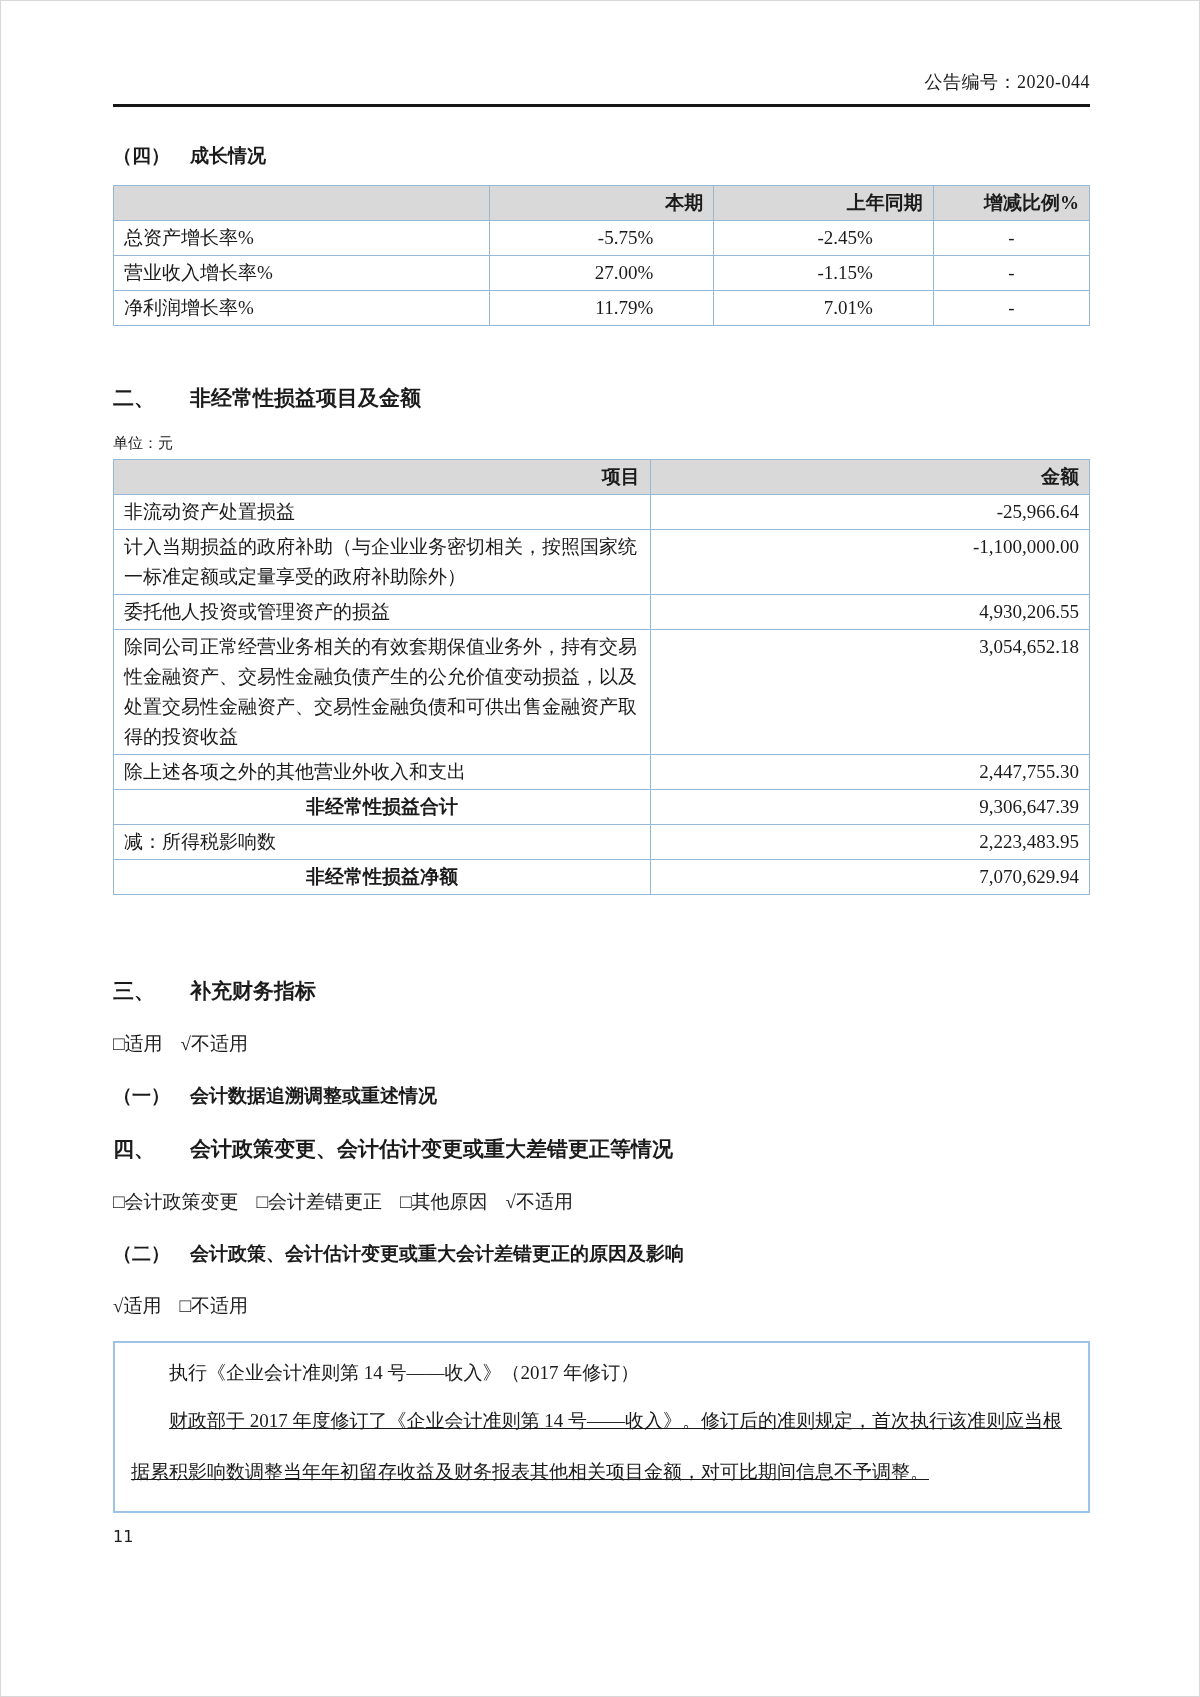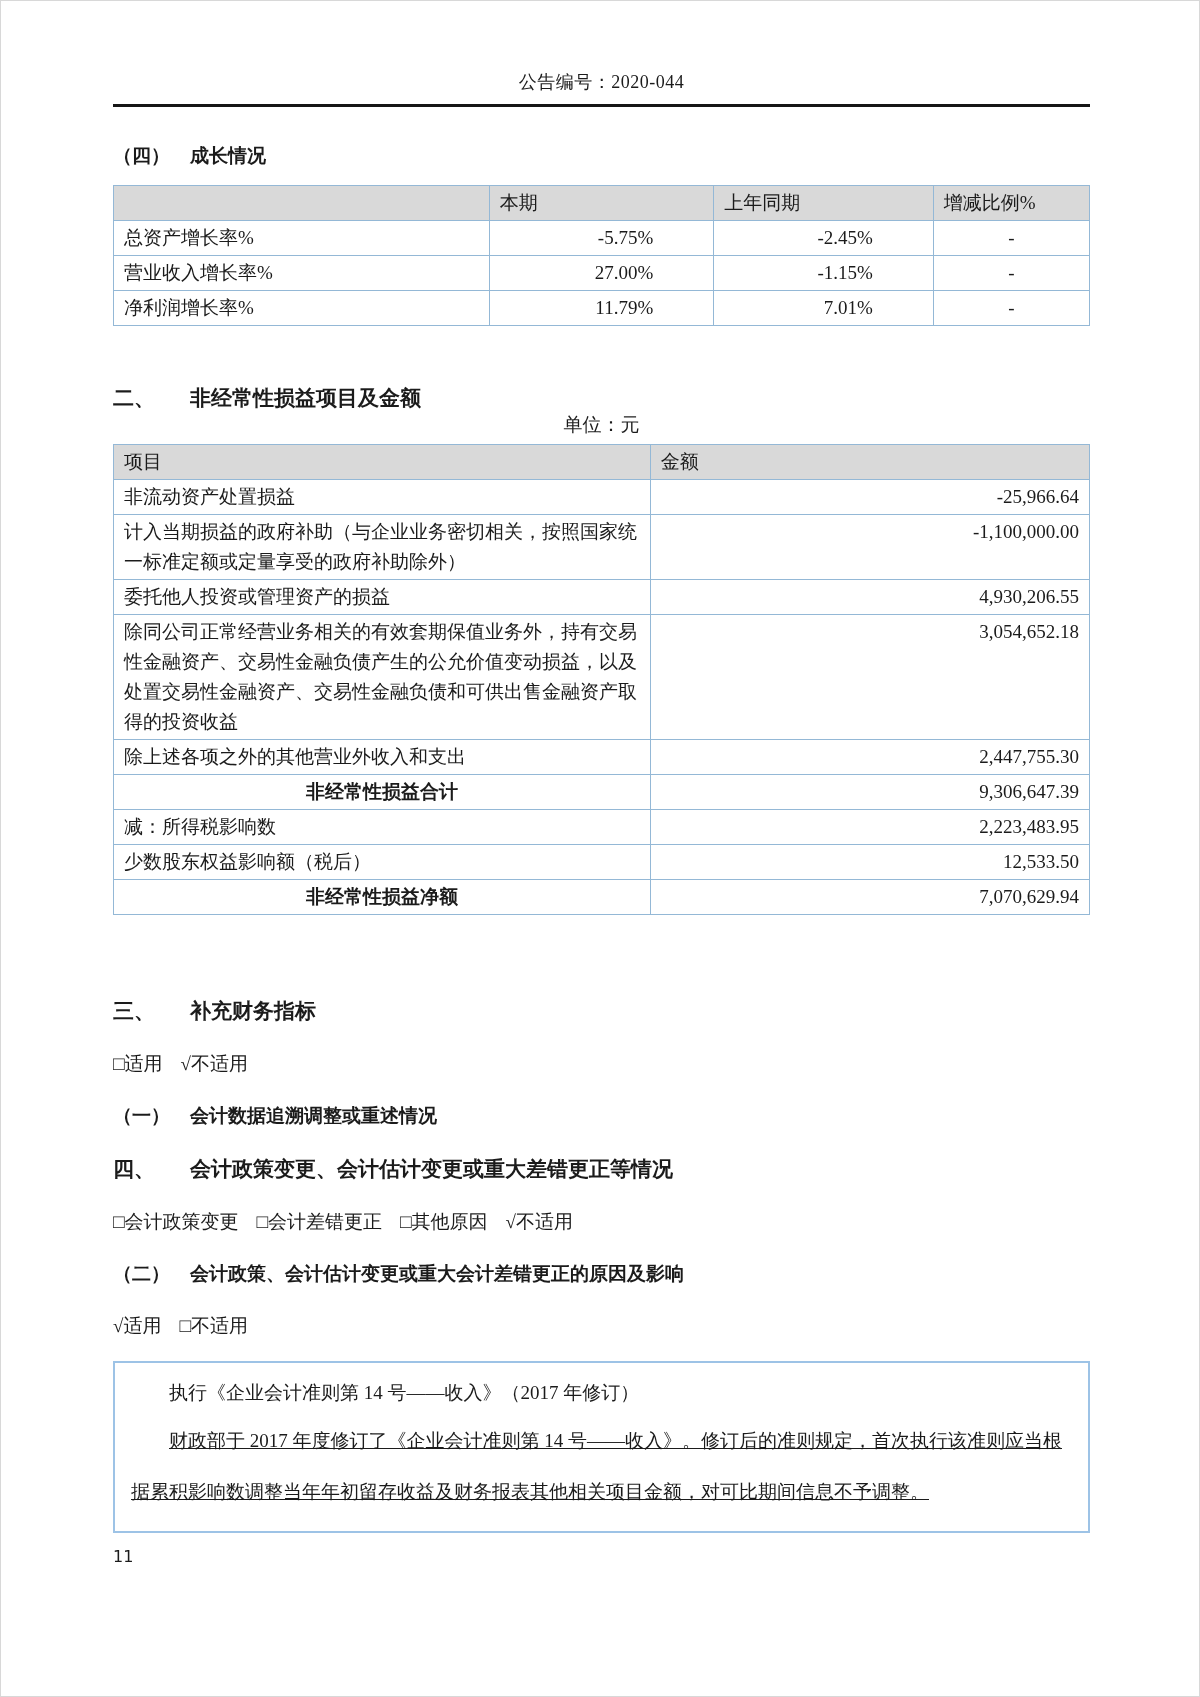--- a/index.html
+++ b/index.html
@@ -3,49 +3,49 @@
 <meta charset="utf-8">
 <style>
   * { margin:0; padding:0; box-sizing:border-box; }
   html,body { background:#ededed; }
   body { font-family:"Liberation Serif","DejaVu Serif",serif; color:#1b1b1b; }
   .page {
     width:1200px; height:1697px; margin:0 auto; background:#ffffff;
     padding:70px 110px 0 113px; overflow:hidden; position:relative;
     box-shadow:0 0 0 1px #d8d8d8 inset;
   }
-  .announce { text-align:center; font-size:18px; letter-spacing:.5px; }
+  .announce { text-align:right; font-size:18px; letter-spacing:.5px; }
   .rule { border-bottom:3px solid #161616; margin-top:10px; }
 
   .sec-h { font-weight:bold; }
   .h1 { font-size:21px; }
   .h2 { font-size:19px; }
   .h-num { display:inline-block; min-width:77px; }
 
   table { width:100%; border-collapse:collapse; table-layout:fixed; font-size:19px; }
   th,td { border:1px solid #94b8d6; padding:2px 10px; line-height:30px; vertical-align:top; }
-  thead th { background:#d9d9d9; font-weight:normal; text-align:left; }
+  thead th { background:#d9d9d9; font-weight:bold; text-align:right; }
 
   
   .t-growth { margin-top:16px; }
   .t-growth col.c1 { width:38.5%; }
   .t-growth col.c2 { width:23%; }
   .t-growth col.c3 { width:22.5%; }
   .t-growth col.c4 { width:16%; }
   .t-growth td.num { text-align:right; padding-right:60px; }
   .t-growth td.chg { text-align:center; }
 
   
   .t-nr { margin-top:6px; }
   .t-nr col.c1 { width:55%; }
   .t-nr col.c2 { width:45%; }
   .t-nr td.amount { text-align:right; }
   .t-nr td.total-label { text-align:center; font-weight:bold; }
 
-  .unit { text-align:center; font-size:19px; }
+  .unit { text-align:left; font-size:15px; margin-top:22px; }
 
   .opt-line { font-size:19px; }
   .opt { margin-right:18px; }
 
   .note-box {
     border:2px solid #9dc3e6; margin-top:22px;
     padding:8px 16px 14px; font-size:19px;
   }
   .note-title { text-indent:2em; line-height:44px; }
   .note-body { text-indent:2em; line-height:51px;text-decoration:underline; }
@@ -147,24 +147,20 @@
       </tr>
       <tr>
         <td class="total-label">非经常性损益合计</td>
         <td class="amount">9,306,647.39</td>
       </tr>
       <tr>
         <td>减：所得税影响数</td>
         <td class="amount">2,223,483.95</td>
       </tr>
       <tr>
-        <td>少数股东权益影响额（税后）</td>
-        <td class="amount">12,533.50</td>
-      </tr>
-      <tr>
         <td class="total-label">非经常性损益净额</td>
         <td class="amount">7,070,629.94</td>
       </tr>
     </tbody>
   </table>
 
   <div class="sec-h h1 mt-sec3">
     <span class="h-num">三、</span><span>补充财务指标</span>
   </div>
   <div class="opt-line mt-opt">

